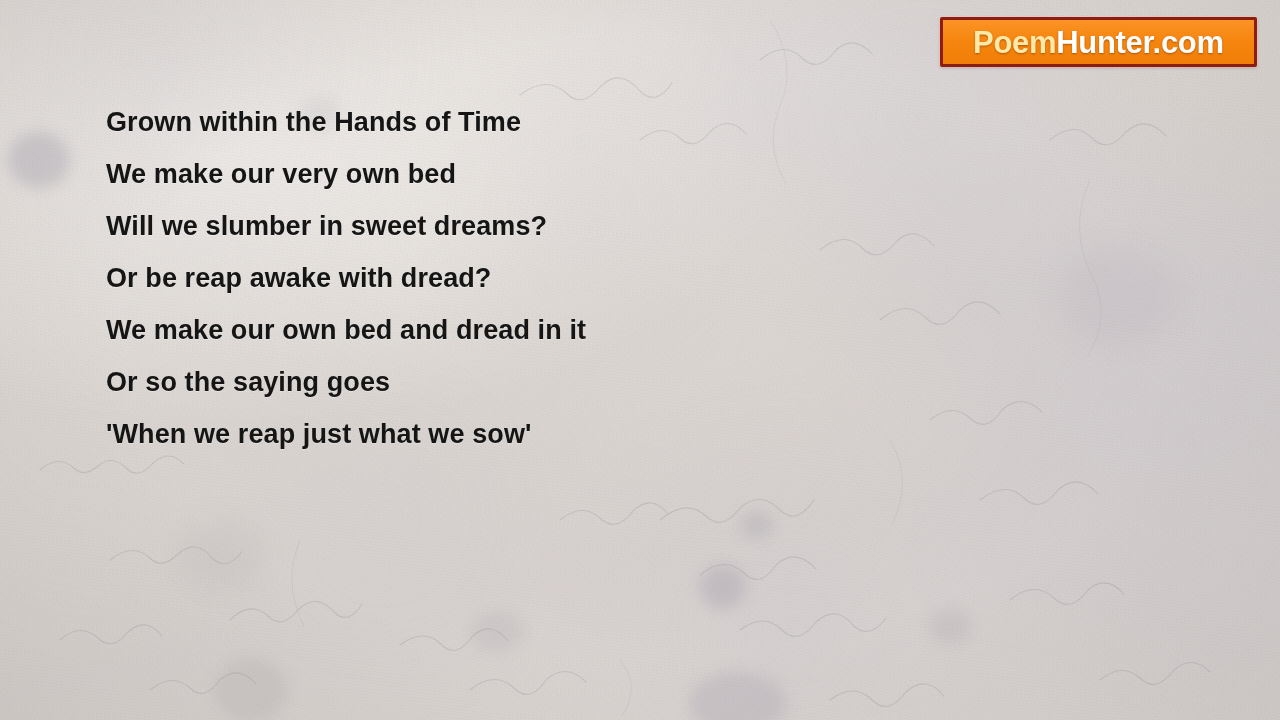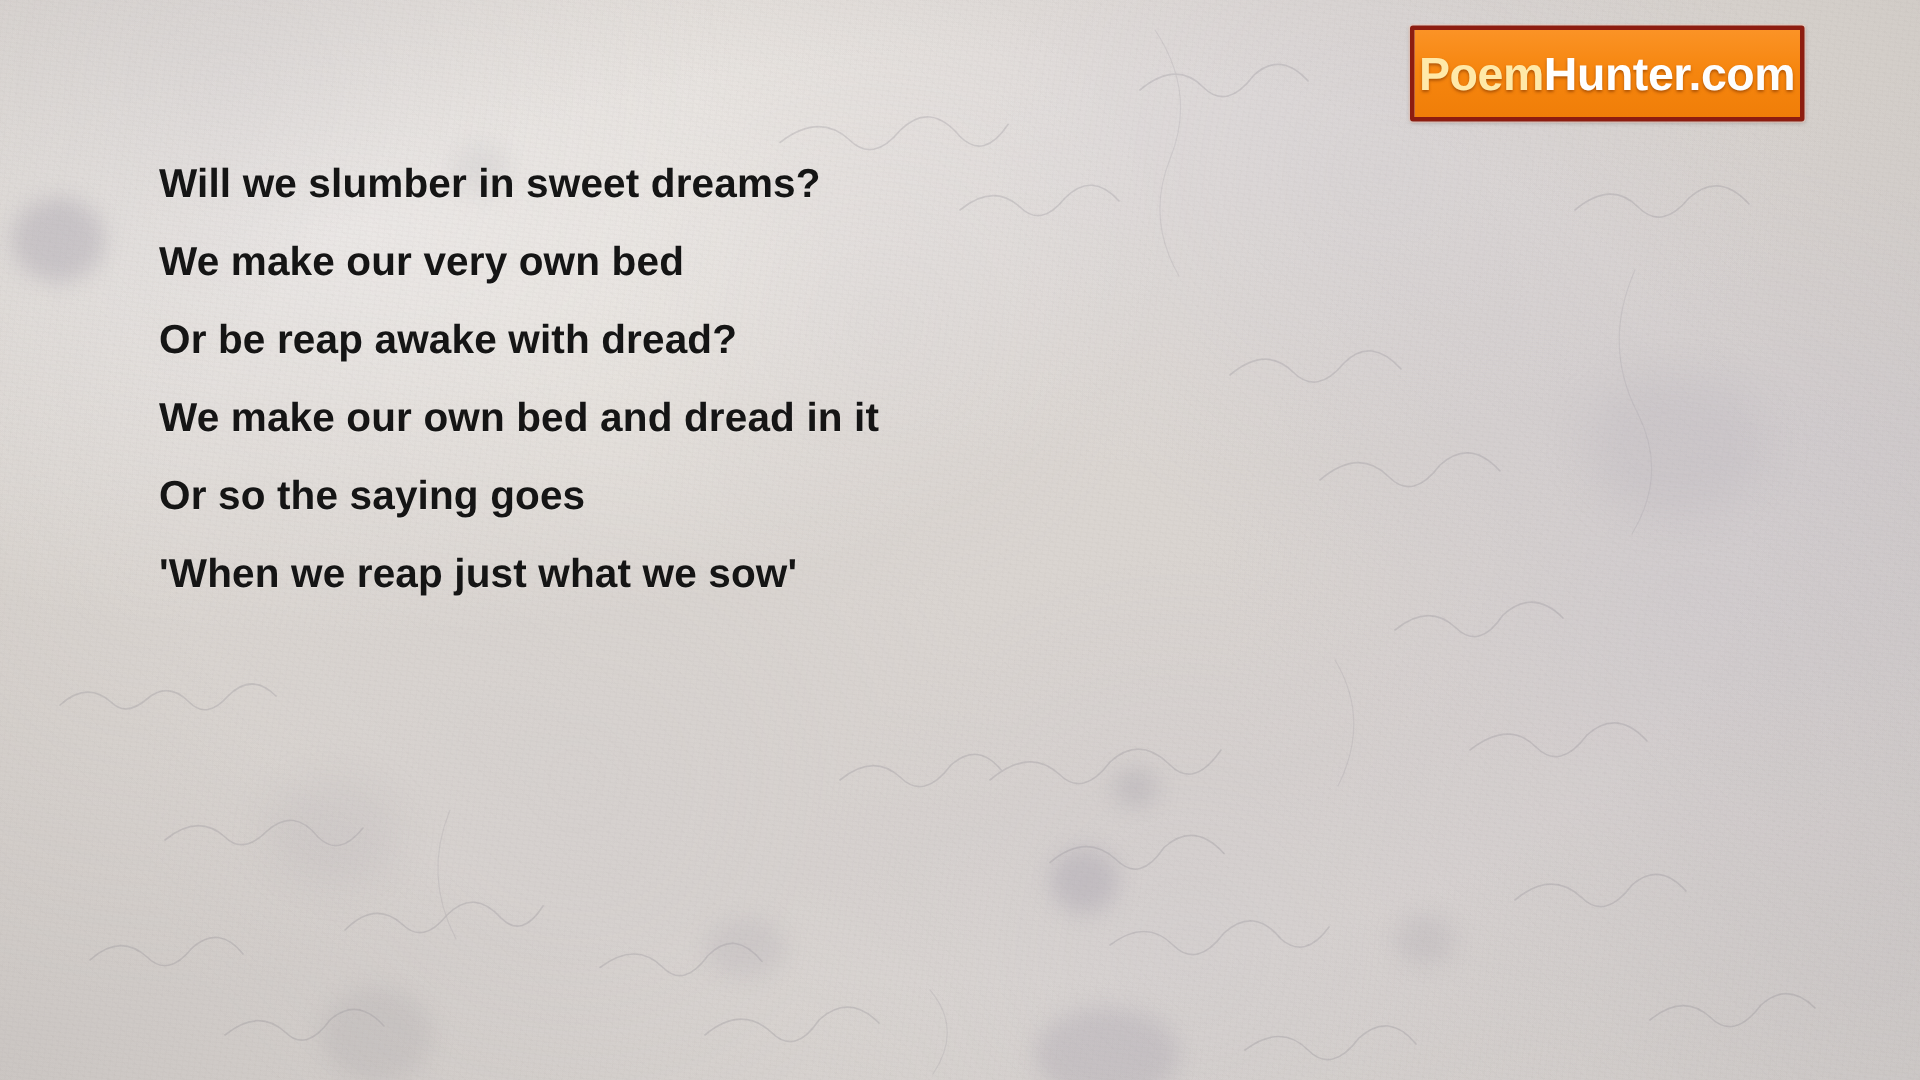--- a/index.html
+++ b/index.html
@@ -109,23 +109,23 @@
     color: #151515;
     white-space: nowrap;
     text-shadow: 0 1px 0 rgba(255,255,255,0.28);
   }
 
   
   .logo-badge {
     position: absolute;
     left: 940px;
     top: 17px;
-    height: 64px;
+    height: 50px;
     box-sizing: border-box;
-    padding: 0 3px;
+    padding: 0 30px;
     display: flex;
     align-items: center;
     background: linear-gradient(180deg, #fb9326 0%, #f6860f 46%, #f07e08 100%);
     border: 3px solid #8d1d10;
     border-radius: 2px;
     box-shadow: 0 0 0 1px rgba(255,200,180,0.35), 0 1px 3px rgba(0,0,0,0.22);
     z-index: 6;
   }
   .logo-text {
     font-family: "Liberation Sans", sans-serif;
@@ -196,21 +196,22 @@
   <div class="blot b9"></div>
   <div class="blot b10"></div>
 
   <div class="vignette"></div>
 
   <div class="logo-badge">
     <span class="logo-text"><span class="logo-poem">Poem</span><span class="logo-hunter">Hunter</span><span class="logo-com">.com</span></span>
   </div>
 
   <div class="poem">
+    <div class="poem-line">Grown within the Hands of Time</div>
+    <div class="poem-line">We make our very own bed</div>
     <div class="poem-line">Will we slumber in sweet dreams?</div>
-    <div class="poem-line">We make our very own bed</div>
     <div class="poem-line">Or be reap awake with dread?</div>
     <div class="poem-line">We make our own bed and dread in it</div>
     <div class="poem-line">Or so the saying goes</div>
     <div class="poem-line">'When we reap just what we sow'</div>
   </div>
 
 </div>
 
 </body></html>

